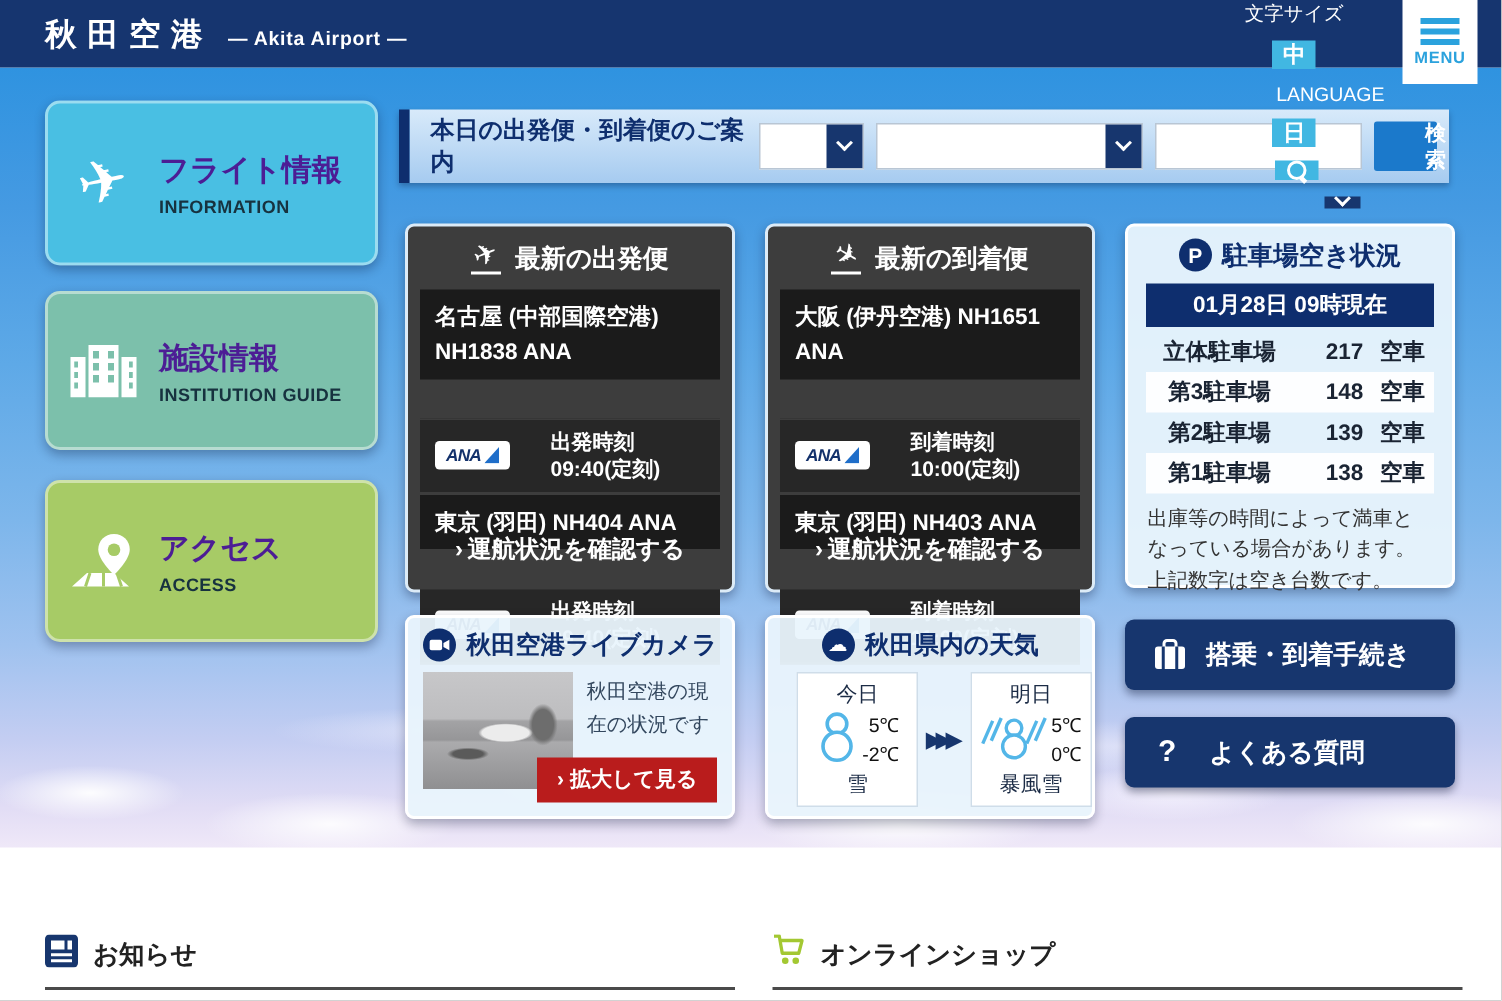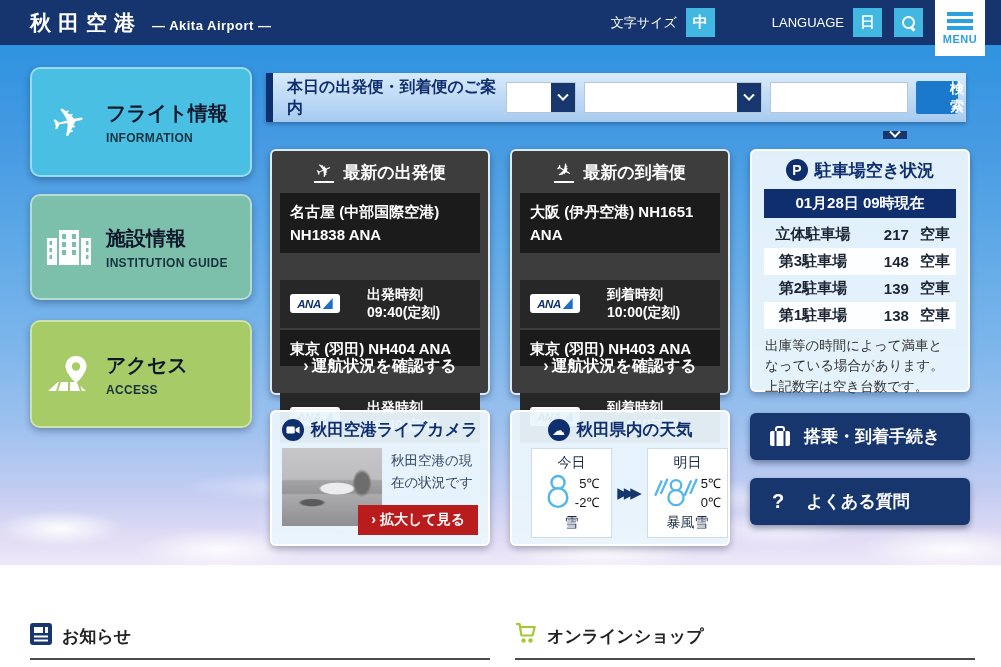--- a/index.html
+++ b/index.html
@@ -4,21 +4,21 @@
 <style>
   * { margin:0; padding:0; box-sizing:border-box; }
   body { font-family:"Liberation Sans", sans-serif; background:#888; }
   .page { position:relative; width:1001px; height:667px; background:#fff; overflow:hidden; margin:0 auto; }
 
   
   .header { position:absolute; top:0; left:0; width:100%; height:45px; background:#16356f; display:flex; align-items:center; z-index:5; }
   .logo { margin-left:30px; display:flex; align-items:baseline; color:#fff; }
   .logo-jp { font-size:21px; font-weight:bold; letter-spacing:7px; }
   .logo-en { font-size:13px; font-weight:bold; margin-left:10px; letter-spacing:.5px; }
-  .header-right { position:absolute; right:78px; top:0; height:45px; display:flex; align-items:center; gap:9px; color:#fff; }
+  .header-right { position:absolute; right:78px; top:0; height:45px; display:flex; align-items:center; gap:9px; color:#fff;flex-direction:column; }
   .hdr-label { font-size:13px; }
   .sq-btn { width:29px; height:29px; background:#41b7e2; color:#fff; font-weight:bold; font-size:15px; display:flex; align-items:center; justify-content:center; cursor:pointer; }
   .mag { position:relative; width:13px; height:13px; }
   .mag::before { content:""; position:absolute; left:0; top:0; width:9px; height:9px; border:2.5px solid #fff; border-radius:50%; }
   .mag::after { content:""; position:absolute; left:10px; top:10px; width:5px; height:2.5px; background:#fff; transform:rotate(45deg); transform-origin:0 0; }
   .menu-tile { position:absolute; right:16px; top:0; width:50px; height:56px; background:#fff; z-index:6; display:flex; flex-direction:column; align-items:center; justify-content:center; cursor:pointer; }
   .menu-bars { display:flex; flex-direction:column; gap:3px; margin-bottom:3px; }
   .menu-bars i { display:block; width:26px; height:4px; background:#2ba2dd; }
   .menu-word { font-size:11px; font-weight:bold; color:#2ba2dd; letter-spacing:.5px; }
 
@@ -50,21 +50,21 @@
   .search-btn { width:42px; height:33px; background:#1b79cb; color:#fff; font-weight:bold; font-size:14px; display:flex; align-items:center; justify-content:center; border-radius:2px; cursor:pointer;padding-left:40px; }
 
   
   .tile { position:absolute; left:30px; width:222px; border-radius:10px; border:2px solid rgba(255,255,255,.45);
     box-shadow:0 3px 7px rgba(0,10,40,.3); display:flex; align-items:center; cursor:pointer; z-index:2; }
   .tile-flight   { top:67px;  height:110px; background:#49bfe3; }
   .tile-facility { top:194px; height:106px; background:#7cc0ab; }
   .tile-access   { top:320px; height:108px; background:#a7cb66; }
   .tile-icon { width:74px; display:flex; justify-content:center; align-items:center; }
   .plane-glyph { font-size:40px; color:#fff; transform:rotate(-12deg); font-family:"DejaVu Sans", sans-serif; }
-  .tile-text .t1 { font-size:20px; font-weight:bold; color:#0f172a; }
+  .tile-text .t1 { font-size:20px; font-weight:bold; color:#4c1d95; }
   .tile-text .t2 { font-size:12px; font-weight:bold; color:#17323f; margin-top:4px; letter-spacing:.3px; }
 
   
   .dark-panel { position:absolute; top:149px; width:220px; height:246px; background:#3d3d3d;
     border:2px solid #dcebf7; border-radius:6px; box-shadow:0 3px 7px rgba(0,10,40,.35); z-index:2; }
   .dp-dep { left:270px; } .dp-arr { left:510px; }
   .dp-hd { height:42px; display:flex; align-items:center; justify-content:center; gap:9px; color:#fff; font-size:17px; font-weight:bold; }
   .dp-plane { font-size:19px; color:#fff; line-height:1; font-family:"DejaVu Sans", sans-serif; display:inline-block; }
   .dp-plane.dep { transform:rotate(-22deg); }
   .dp-plane.arr { transform:rotate(30deg); }

